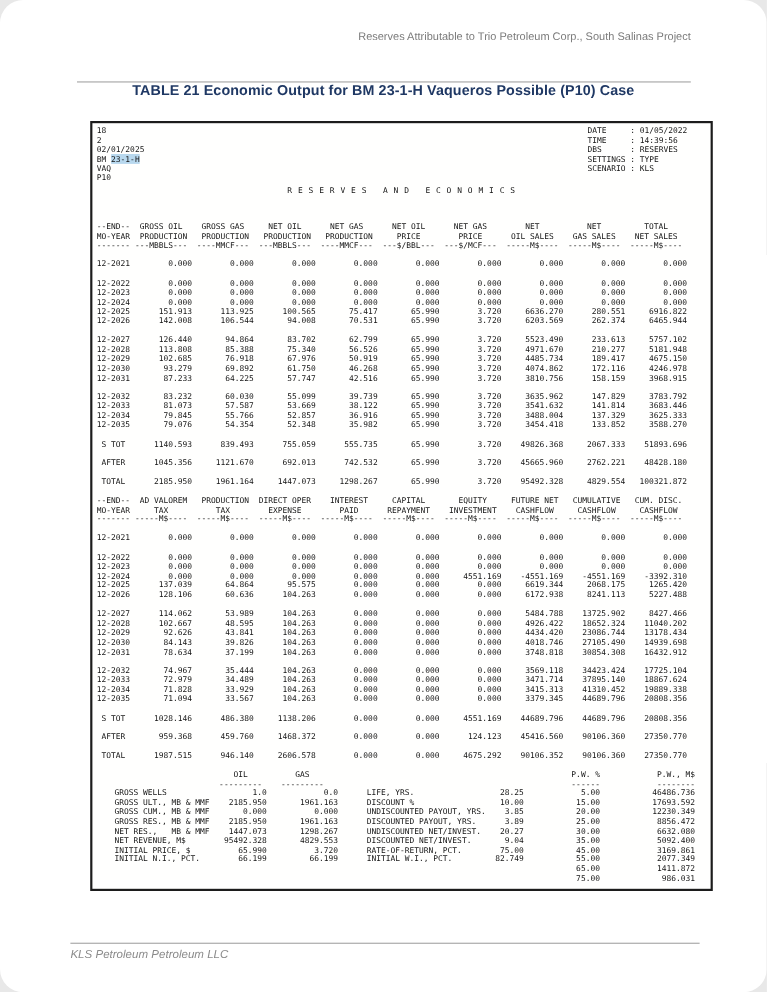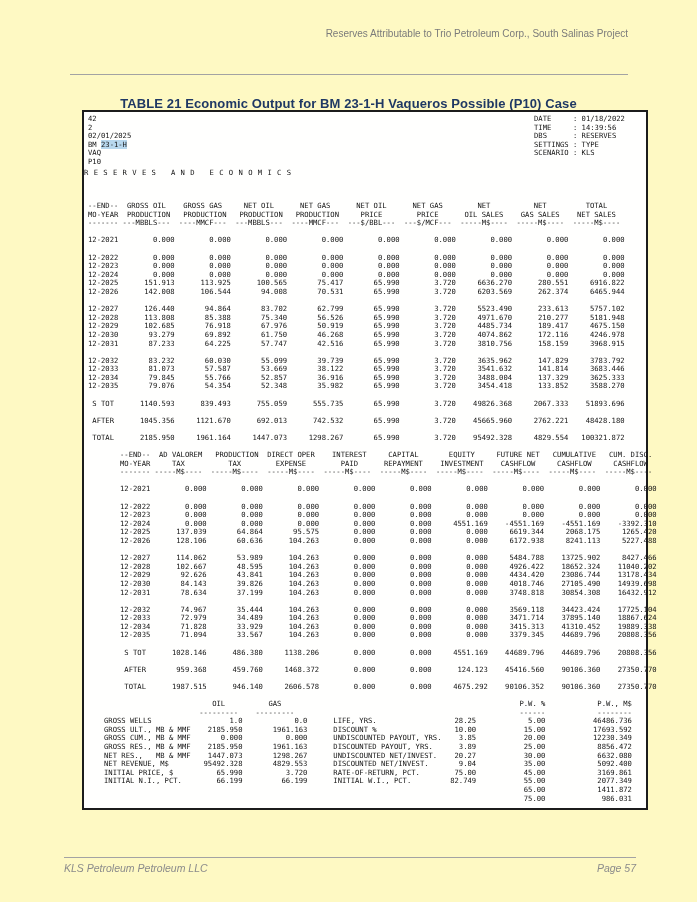--- a/index.html
+++ b/index.html
@@ -1,40 +1,40 @@
 <!DOCTYPE html>
 <html><head>
 <meta charset="utf-8">
 <style>
   html,body{margin:0;padding:0;background:#e8e8e8;}
-  .page{position:relative;width:697px;height:902px;background:#fef9c3;
-        font-family:"Liberation Sans",sans-serif;overflow:hidden;}
+  .page{position:relative;width:697px;height:902px;background:#ffffff;
+        font-family:"Liberation Sans",sans-serif;overflow:hidden;border-radius:21px;}
 
   .doc-header{position:absolute;top:26px;left:70px;width:558px;text-align:right;
               color:#7b7b7b;font-size:10px;line-height:15px;}
   .header-rule{position:absolute;top:74px;left:70px;width:558px;height:0;
                border-top:1px solid #a3a3a3;}
-  .doc-title{position:absolute;top:96px;left:40px;width:617px;text-align:center;
+  .doc-title{position:absolute;top:74px;left:40px;width:617px;text-align:center;
              color:#1f3864;font-weight:bold;font-size:13px;letter-spacing:0.1px;}
 
   .report-box{position:absolute;left:82px;top:110px;width:566px;height:700px;
               box-sizing:border-box;border:2px solid #1c1c1c;background:#fffffe;
               font-family:"DejaVu Sans Mono","Liberation Mono",monospace;
               font-size:7.2px;line-height:8.6px;color:#141414;}
   .report-box pre{margin:0;font:inherit;}
   .meta-left{position:absolute;top:3px;left:4px;white-space:pre;}
   .meta-left div{height:8.6px;}
   .hl{background:#b8d8ee;}
   .meta-right{position:absolute;top:3px;left:450px;white-space:pre;}
-  .center-line{position:absolute;left:0;width:100%;text-align:left;white-space:pre;}
+  .center-line{position:absolute;left:0;width:100%;text-align:center;white-space:pre;}
   .reserves-heading{top:57px;letter-spacing:0.5px;}
   .as-of{top:75px;}
   .tbl{position:absolute;left:4px;white-space:pre;}
   #t1{top:90px;}
-  #t2{top:339px;margin-left:32px;}
+  #t2{top:339px;}
   #summary{top:588px;margin-left:16px;}
 
   .footer-rule{position:absolute;top:857px;left:64px;width:572px;height:0;
                border-top:1px solid #a3a3a3;}
   .footer-left{position:absolute;top:862px;left:64px;color:#8b8b8b;
                font-style:italic;font-size:10.5px;}
   .footer-right{position:absolute;top:862px;left:64px;width:572px;text-align:right;
                 color:#8b8b8b;font-style:italic;font-size:10.5px;}
 </style>
 </head>
@@ -44,22 +44,22 @@
 
   <div class="doc-header">
     <div>Reserves Attributable to Trio Petroleum Corp., South Salinas Project</div>
   </div>
 
   <div class="header-rule"></div>
 
   <div class="doc-title">TABLE 21 Economic Output for BM 23-1-H Vaqueros Possible (P10) Case</div>
 
   <div class="report-box">
-    <div class="meta-left"><div>42</div><div>2</div><div>02/01/2025</div><div>BM <span class="hl">23-1-H</span></div><div>VAQ</div><div>P10</div></div>
-    <pre class="meta-right">DATE     : 01/18/2022
+    <div class="meta-left"><div>18</div><div>2</div><div>02/01/2025</div><div>BM <span class="hl">23-1-H</span></div><div>VAQ</div><div>P10</div></div>
+    <pre class="meta-right">DATE     : 01/05/2022
 TIME     : 14:39:56
 DBS      : RESERVES
 SETTINGS : TYPE
 SCENARIO : KLS</pre>
     <div class="center-line reserves-heading">R E S E R V E S   A N D   E C O N O M I C S</div>
     <pre class="tbl" id="t1">--END--  GROSS OIL    GROSS GAS     NET OIL      NET GAS      NET OIL      NET GAS        NET          NET         TOTAL    
 MO-YEAR  PRODUCTION   PRODUCTION   PRODUCTION   PRODUCTION     PRICE        PRICE      OIL SALES    GAS SALES    NET SALES  
 ------- ---MBBLS---  ----MMCF---  ---MBBLS---  ----MMCF---  ---$/BBL---  ---$/MCF---  -----M$----  -----M$----  -----M$---- 
 
 12-2021        0.000        0.000        0.000        0.000        0.000        0.000        0.000        0.000        0.000
@@ -123,15 +123,14 @@
 NET RES.,   MB &amp; MMF    1447.073       1298.267      UNDISCOUNTED NET/INVEST.    20.27           30.00            6632.080
 NET REVENUE, M$        95492.328       4829.553      DISCOUNTED NET/INVEST.       9.04           35.00            5092.400
 INITIAL PRICE, $          65.990          3.720      RATE-OF-RETURN, PCT.        75.00           45.00            3169.861
 INITIAL N.I., PCT.        66.199         66.199      INITIAL W.I., PCT.         82.749           55.00            2077.349
                                                                                                  65.00            1411.872
                                                                                                  75.00             986.031</pre>
   </div>
 
   <div class="footer-rule"></div>
   <div class="footer-left">KLS Petroleum Petroleum LLC</div>
-  <div class="footer-right">Page 57</div>
 
 </div>
 
 </body></html>

